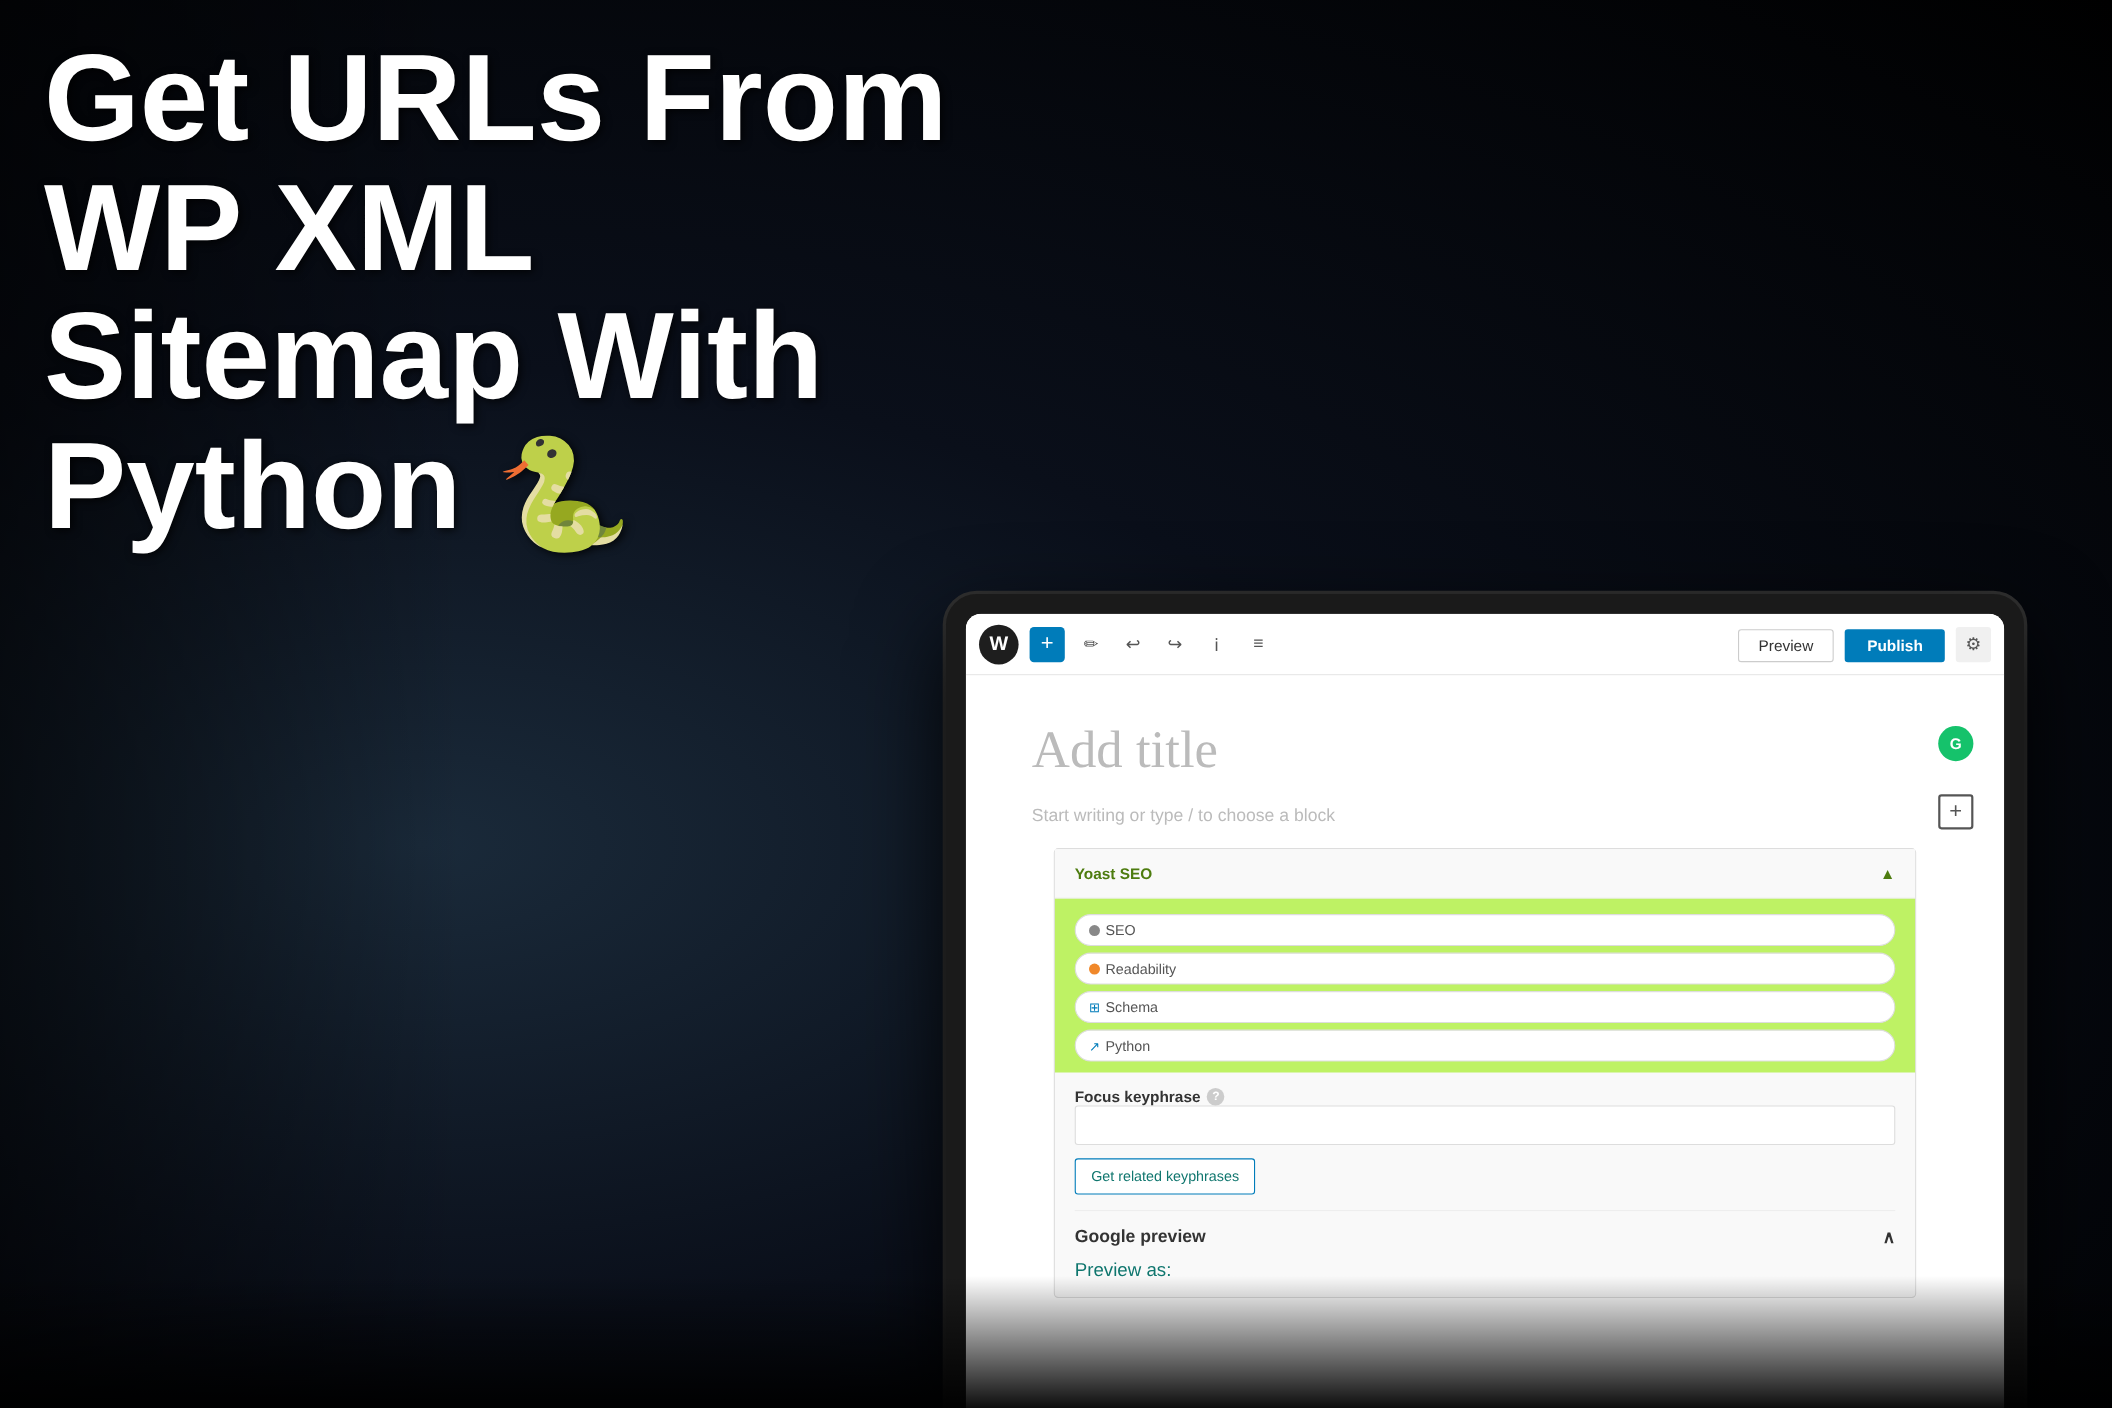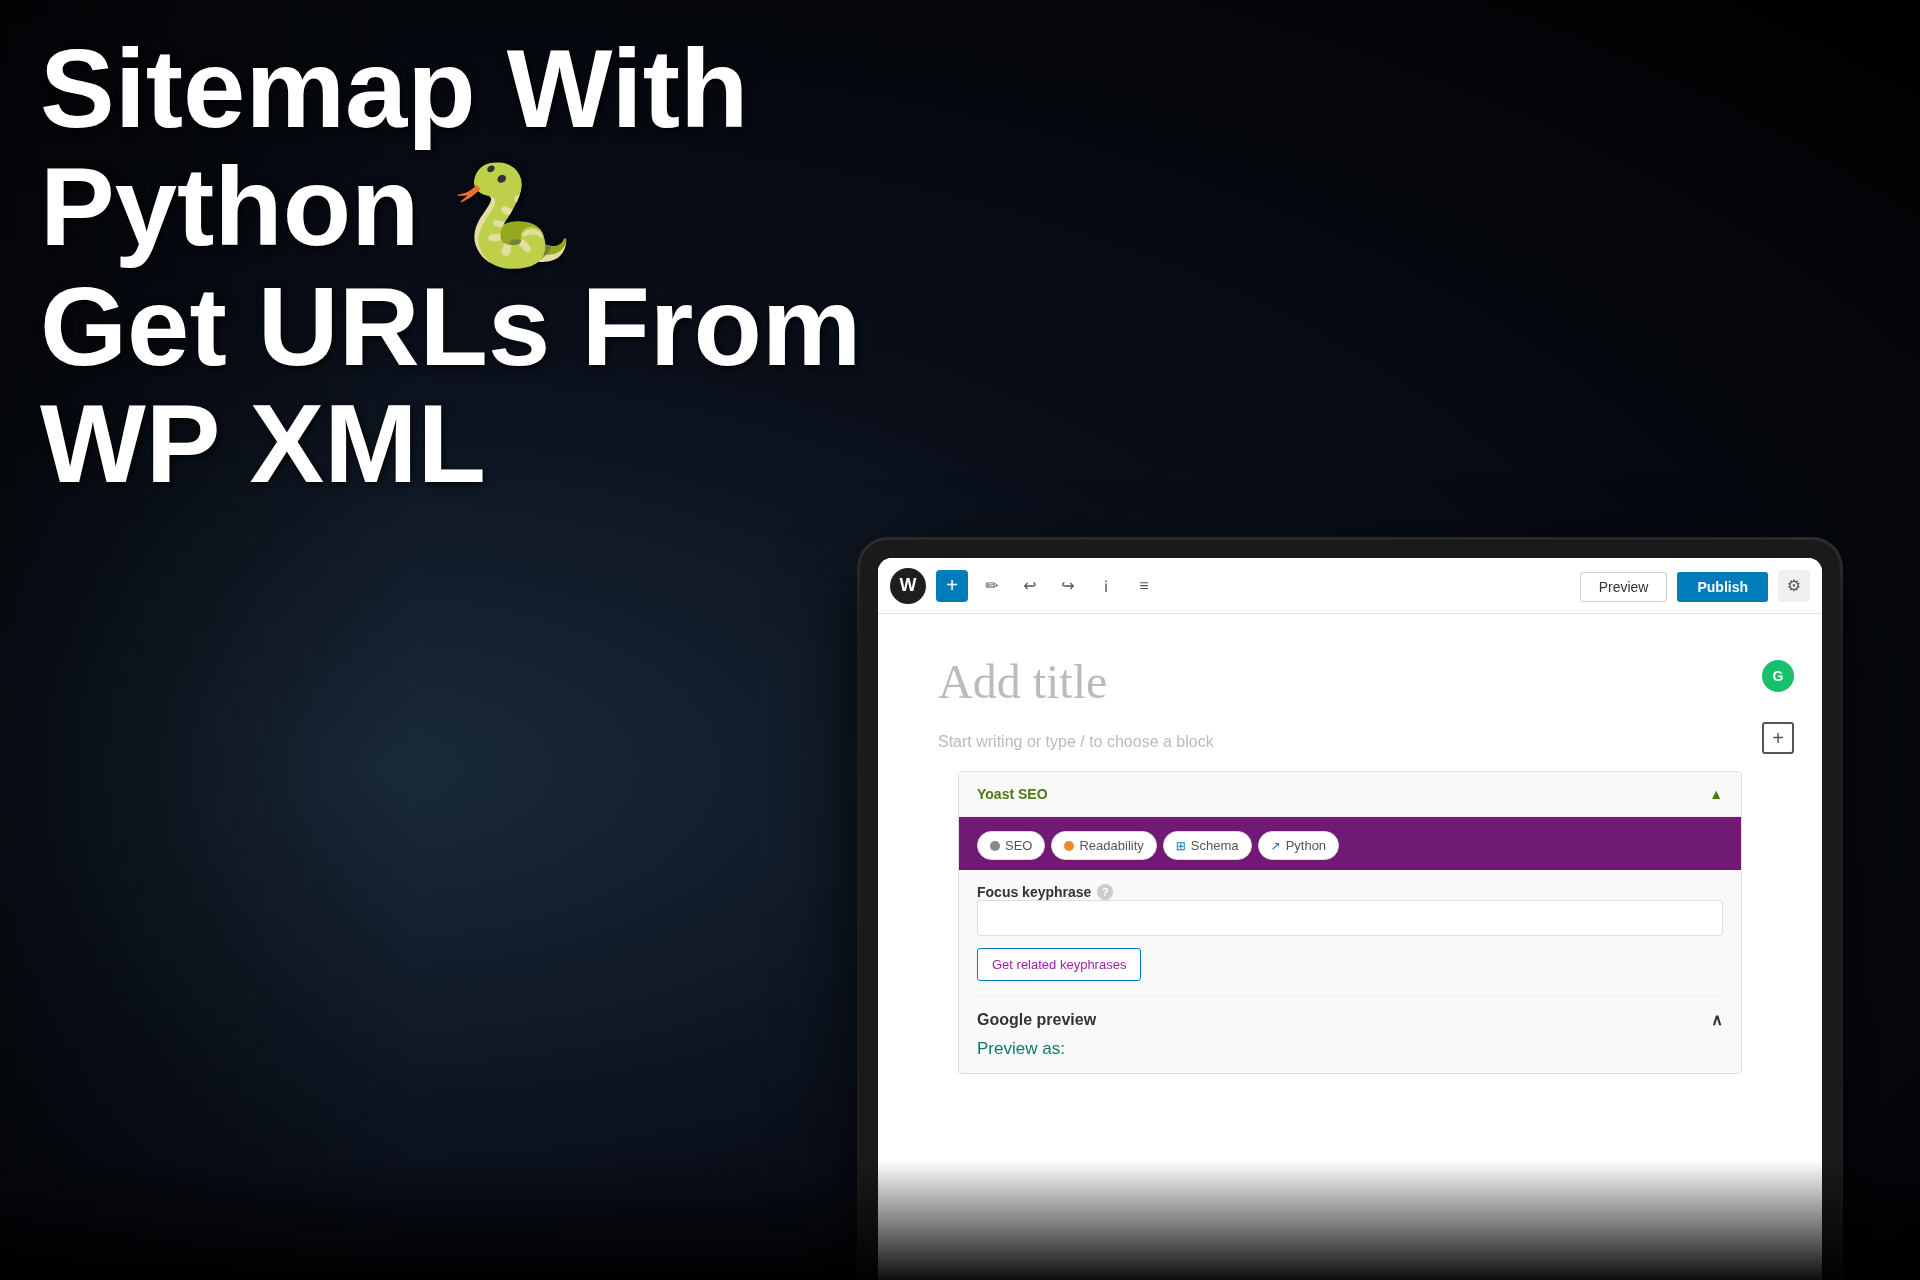--- a/index.html
+++ b/index.html
@@ -253,21 +253,22 @@
       border-bottom: 1px solid #eee;
       font-size: 14px;
       font-weight: 600;
       color: #4d7c0f;
     }
 
     .yoast-tabs {
       display: flex;
       gap: 6px;
       padding: 14px 18px 10px;
-      background: #701a75;
+      background: #bef264;
+      flex-direction: column;
     }
 
     .yoast-tab {
       display: flex;
       align-items: center;
       gap: 5px;
       padding: 6px 12px;
       border-radius: 20px;
       border: 1px solid #ddd;
       font-size: 13px;
@@ -332,21 +333,21 @@
       border-radius: 3px;
       background: #fff;
       margin-bottom: 12px;
     }
 
     .get-keyphrases-btn {
       display: inline-block;
       padding: 8px 14px;
       border: 1px solid #007cba;
       border-radius: 3px;
-      color: #a21caf;
+      color: #0f766e;
       font-size: 13px;
       background: #fff;
       cursor: pointer;
     }
 
     
     .google-preview-section {
       margin: 0 18px;
       padding: 14px 0;
     }
@@ -388,25 +389,25 @@
       background: linear-gradient(to top, rgba(0,0,0,0.95) 0%, transparent 100%);
       z-index: 6;
     }
   </style>
 </head>
 <body>
 
 <div class="bg-layer"></div>
 
 <div class="title-overlay">
+  <span class="title-line">Get URLs From WP XML</span>
   <span class="title-line">
     <span>Sitemap With Python</span>
     <span class="python-emoji"> 🐍</span>
   </span>
-  <span class="title-line">Get URLs From WP XML</span>
 </div>
 
 <div class="left-dark-overlay"></div>
 
 <div class="laptop-frame">
   <div class="laptop-screen-border">
     <div class="laptop-screen">
 
       <div class="wp-editor">
 

